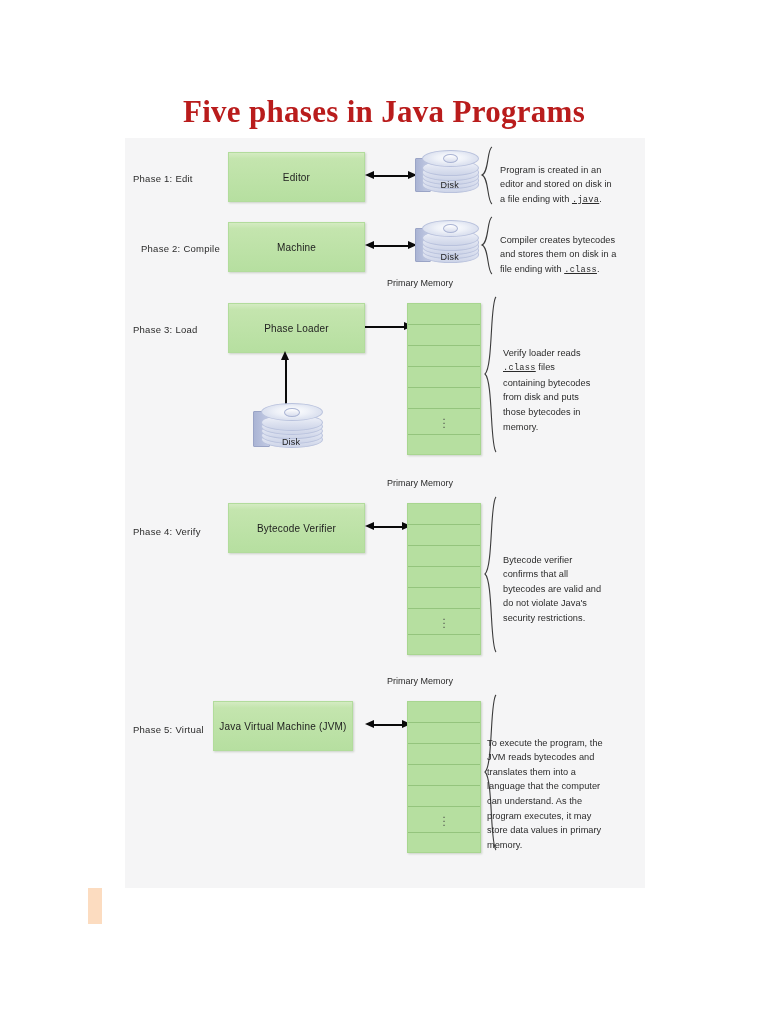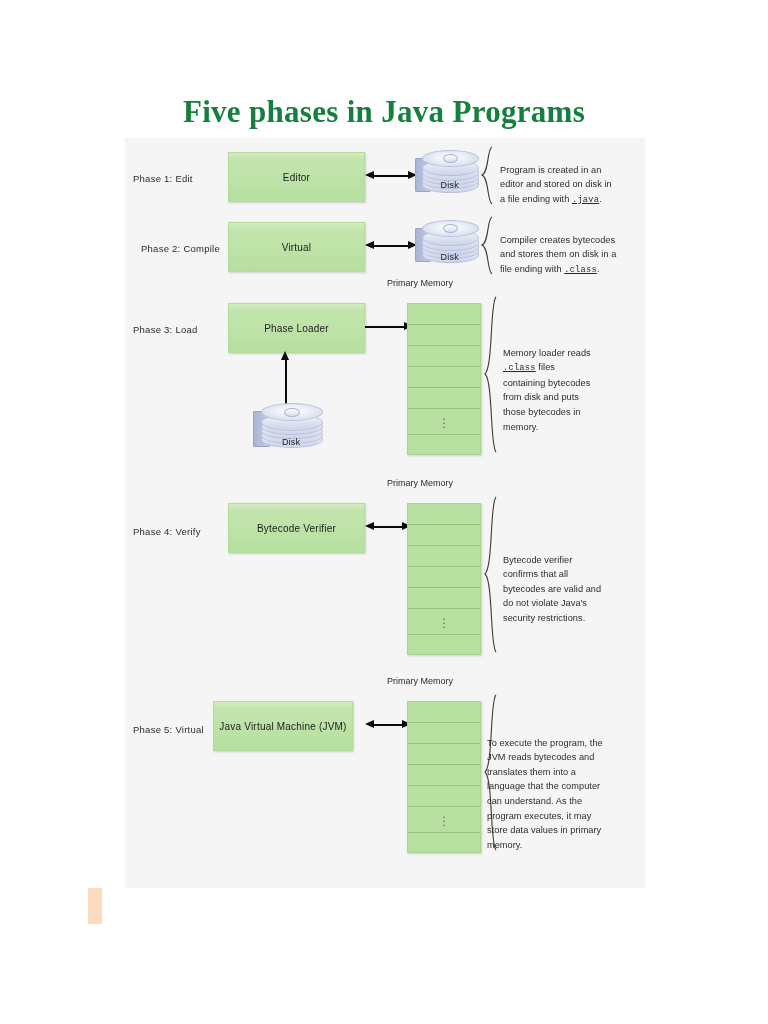--- a/index.html
+++ b/index.html
@@ -10,21 +10,21 @@
     overflow:hidden;position:relative;
   }
   .slide{position:absolute;left:0;top:0;width:768px;height:1024px;}
 
   
   .title{
     position:absolute;left:0;top:94px;width:768px;
     text-align:center;
     font-family:"Liberation Serif", serif;
     font-size:31px;font-weight:bold;letter-spacing:.3px;
-    color:#15803d;
+    color:#b91c1c;
     white-space:nowrap;
   }
 
   
   .panel{
     position:absolute;left:125px;top:138px;
     width:520px;height:750px;
     background:#f5f5f6;
   }
 
@@ -170,21 +170,21 @@
         <span>Program is created in an
 editor and stored on disk in
 a file ending with </span><span class="mono">.java</span><span>.</span>
       </div>
     </div>
 
     <div class="row" style="top:70px;">
       <div class="phase-label" style="left:16px;top:35px;">Phase 2: Compile</div>
 
       <div class="gbox" style="left:103px;top:14px;width:135px;height:48px;">
-        <span>Virtual</span>
+        <span>Machine</span>
       </div>
 
       <div>
         <div class="arrow-h" style="left:248px;top:37px;width:38px;"></div>
         <div class="ahead ahead-l" style="left:240px;top:33px;"></div>
         <div class="ahead ahead-r" style="left:283px;top:33px;"></div>
       </div>
 
       <div class="disk" style="left:290px;top:10px;width:62px;height:55px;">
         <div class="tab"></div>
@@ -261,21 +261,21 @@
         </div>
       </div>
 
       <div class="brace" style="left:358px;top:12px;">
         <svg width="16" height="160" viewBox="0 0 16 160">
           <path d="M13 2 C7 7 10 72 2 79 C10 86 7 151 13 157" fill="none" stroke="#3a3a3a" stroke-width="1.1"></path>
         </svg>
       </div>
 
       <div class="desc" style="left:378px;top:48px;width:135px;">
-        <span>Memory loader reads
+        <span>Verify loader reads
 </span><span class="mono">.class</span><span> files
 containing bytecodes
 from disk and puts
 those bytecodes in
 memory.</span>
       </div>
     </div>
 
     <div class="row" style="top:343px;">
       <div class="phase-label" style="left:8px;top:45px;">Phase 4: Verify</div>

